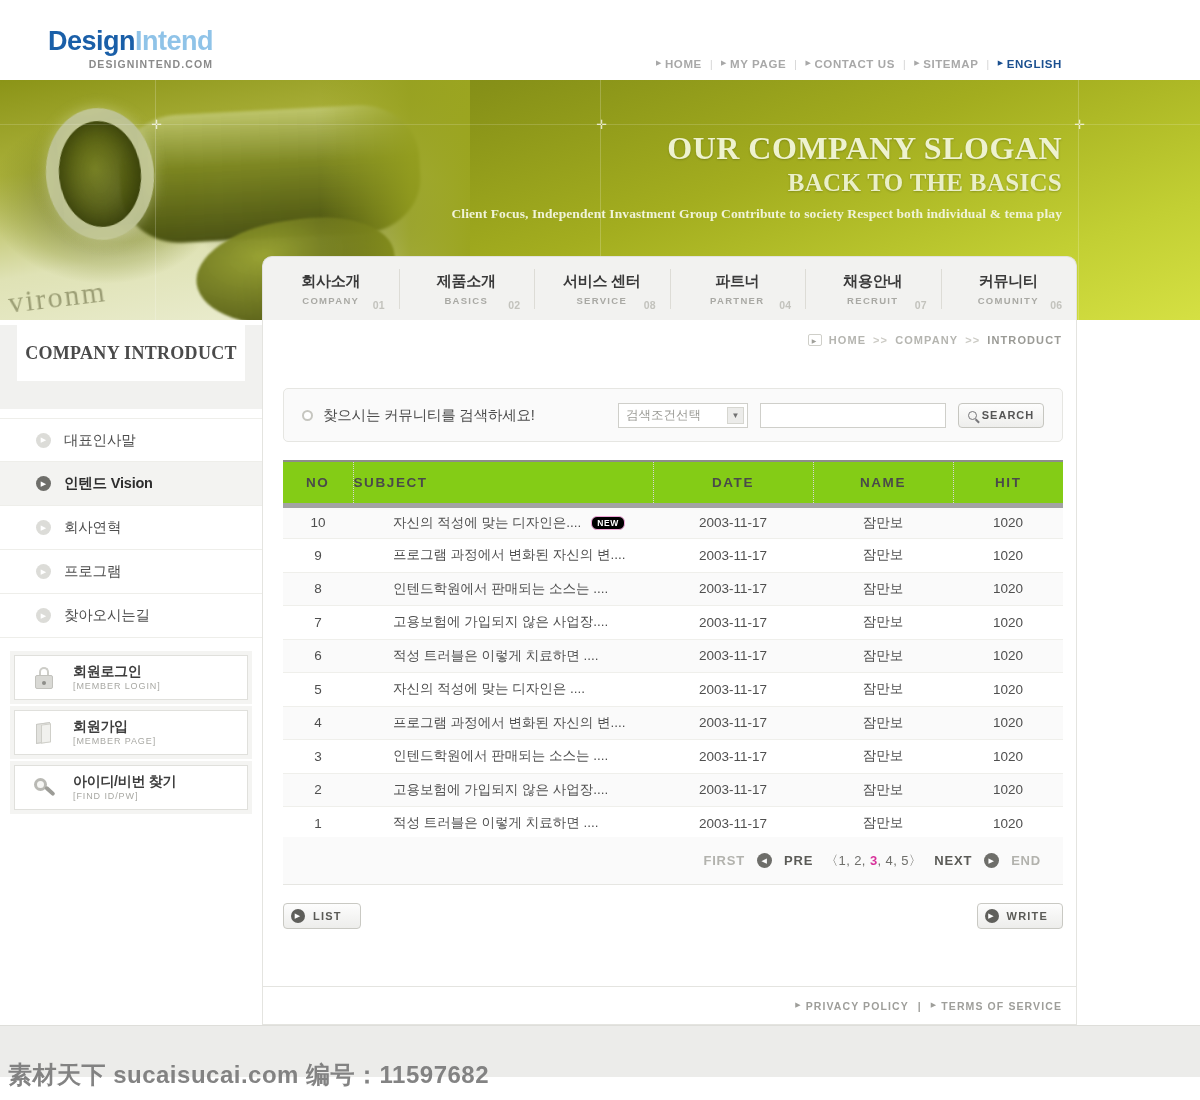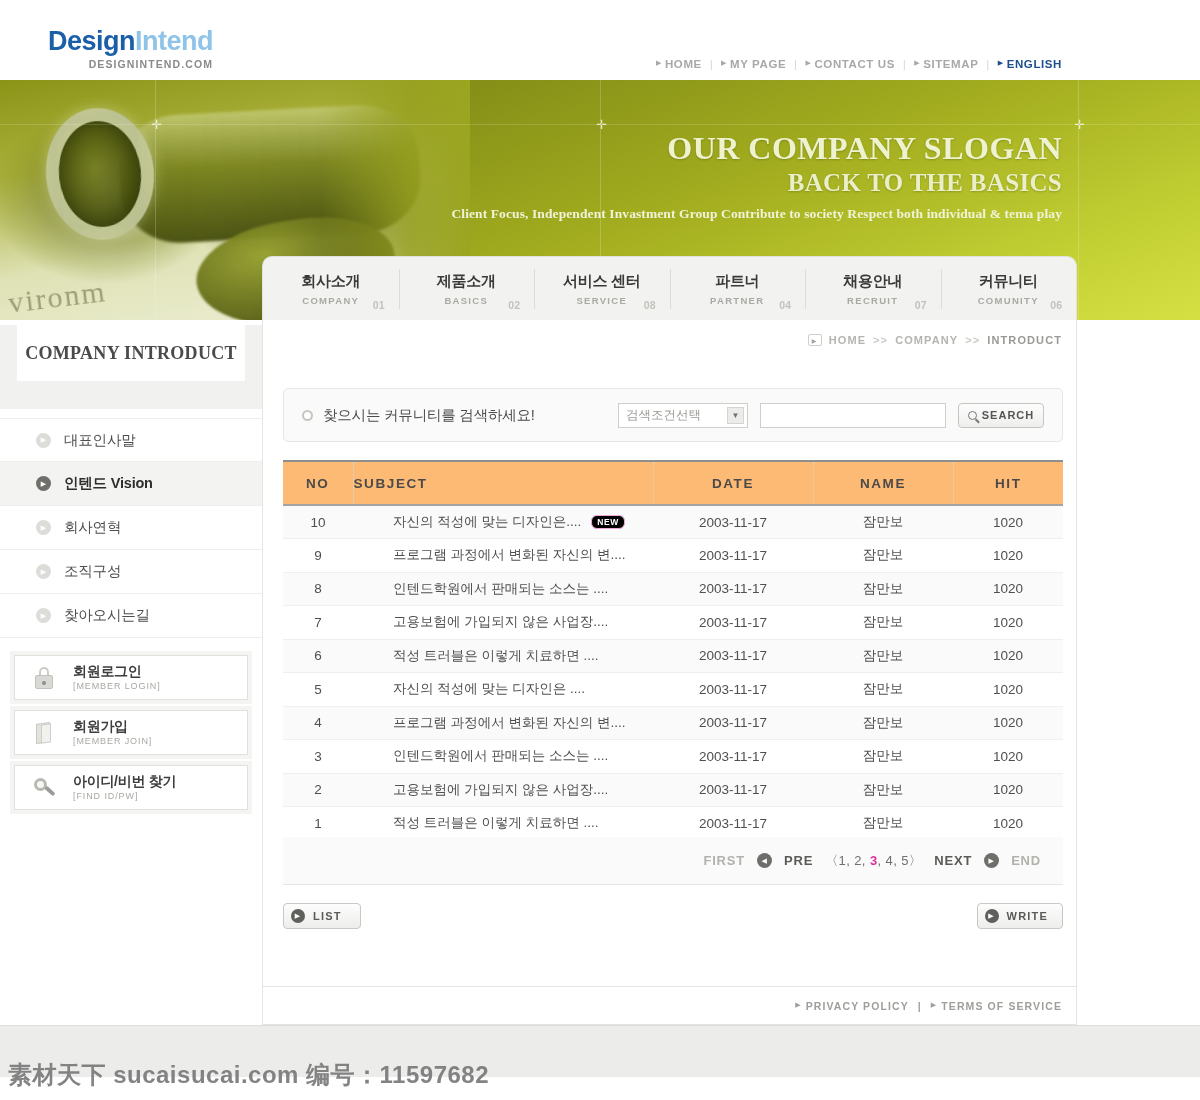--- a/index.html
+++ b/index.html
@@ -120,22 +120,22 @@
   .sb-btn { margin-left:12px; width:86px; height:25px; border:1px solid #c6c6c0; border-radius:4px;
             background:linear-gradient(180deg,#fdfdfd,#eeeeec); display:flex; align-items:center;
             justify-content:center; gap:5px; font-size:11px; color:#555; letter-spacing:1px; font-weight:bold; }
   .mag { width:9px; height:9px; border:1.6px solid #77777a; border-radius:50%; position:relative; }
   .mag::after { content:""; position:absolute; right:-4px; bottom:-3px; width:5px; height:1.6px;
                 background:#77777a; transform:rotate(45deg); }
 
   
   .tbl { position:absolute; left:20px; top:140px; width:780px; border-collapse:collapse; }
   .tbl thead th { height:44px; font-size:13.5px; font-weight:bold; color:#4a4a4a;
-                  letter-spacing:1.6px; border-top:2px solid #8e8e8a; border-bottom:2px solid #a3a3a3;
-                  background:#fdba74; }
+                  letter-spacing:1.6px; border-top:2px solid #8e8e8a; border-bottom:5px solid #a3a3a3;
+                  background:#84cc16; }
   .tbl thead th + th { border-left:1px dotted #d8d8d3; }
   .tbl tbody td { height:33.5px; font-size:13.5px; color:#4f4f4f; border-bottom:1px solid #efefeb;
                   text-align:center; }
   .tbl tbody tr:nth-child(odd) { background:#fafafa; }
   .tbl tbody tr:nth-child(even) { background:#ffffff; }
   .c-no { width:70px; }
   .c-sub { width:300px; text-align:left !important; padding-left:40px; }
   .c-date { width:160px; }
   .c-name { width:140px; }
   .c-hit { width:110px; }
@@ -468,21 +468,21 @@
     <a href="#" class="smi active">
       <span class="smi-dot">▶</span>
       <span class="smi-label">인텐드 Vision</span>
     </a>
     <a href="#" class="smi">
       <span class="smi-dot">▶</span>
       <span class="smi-label">회사연혁</span>
     </a>
     <a href="#" class="smi">
       <span class="smi-dot">▶</span>
-      <span class="smi-label">조직구성</span>
+      <span class="smi-label">프로그램</span>
     </a>
     <a href="#" class="smi">
       <span class="smi-dot">▶</span>
       <span class="smi-label">찾아오시는길</span>
     </a>
   </div>
 
   <div class="side-boxes">
     <div class="sbox">
       <span class="ic ic-lock">
@@ -495,21 +495,21 @@
         <span class="en" style="display:block">[MEMBER LOGIN]</span>
       </span>
     </div>
     <div class="sbox">
       <span class="ic ic-book">
         <span class="b1"></span>
           <span class="b2"></span>
       </span>
       <span class="sbox-txt">
         <span class="ko" style="display:block">회원가입</span>
-        <span class="en" style="display:block">[MEMBER JOIN]</span>
+        <span class="en" style="display:block">[MEMBER PAGE]</span>
       </span>
     </div>
     <div class="sbox">
       <span class="ic ic-mag">
         <span class="circ"></span>
           <span class="hand"></span>
       </span>
       <span class="sbox-txt">
         <span class="ko" style="display:block">아이디/비번 찾기</span>
         <span class="en" style="display:block">[FIND ID/PW]</span>

